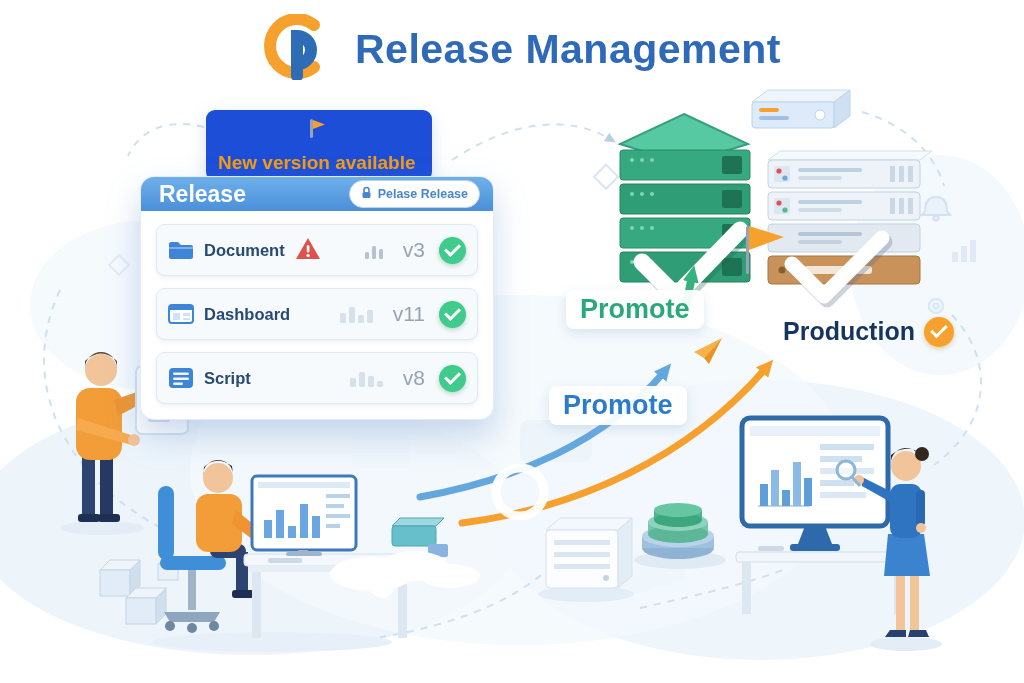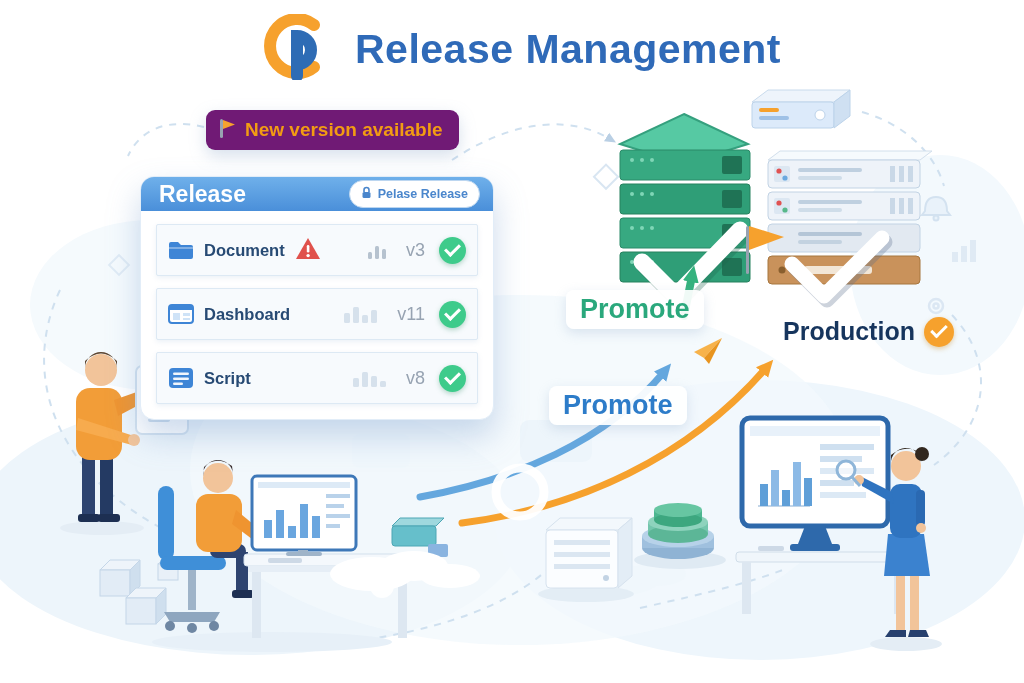--- a/index.html
+++ b/index.html
@@ -6,43 +6,43 @@
   .canvas{position:relative;width:1024px;height:683px;overflow:hidden;background:#ffffff;
           font-family:"Liberation Sans",sans-serif;}
   .scene{position:absolute;left:0;top:0;z-index:1;}
   .ov{position:absolute;z-index:2;}
 
   
   .header-block{left:260px;top:14px;display:flex;align-items:center;gap:13px;}
   .app-title{margin:8px;font-size:41px;font-weight:bold;color:#2f6ab8;letter-spacing:.5px;}
 
   
-  .banner{left:206px;top:110px;display:flex;align-items:center;gap:9px;background:#701a75;
-          padding:7px 16px 7px 12px;border-radius:9px;box-shadow:0 6px 16px rgba(140,165,200,.35);}
+  .banner{left:206px;top:110px;display:flex;align-items:center;gap:9px;background:#1d4ed8;
+          padding:7px 16px 7px 12px;border-radius:9px;box-shadow:0 6px 16px rgba(140,165,200,.35);flex-direction:column;}
   .banner-text{color:#f29c13;font-weight:bold;font-size:19px;}
 
   
   .release-card{left:140px;top:176px;width:352px;background:#ffffff;border:1px solid #e2edf8;
                 border-radius:14px;box-shadow:0 16px 32px rgba(110,150,200,.35);}
   .card-header{height:34px;background:linear-gradient(180deg,#6fb0ea,#4a8fd9);
                border-radius:13px 13px 0 0;display:flex;align-items:center;
                justify-content:space-between;padding:0 13px 0 18px;}
   .card-title{color:#ffffff;font-size:23px;font-weight:bold;}
   .badge{background:#ffffff;border:1.5px solid #bcd6f0;border-radius:14px;padding:4px 11px;
          display:flex;align-items:center;gap:6px;}
   .badge-label{color:#4a86cc;font-size:12.5px;font-weight:bold;}
   .card-body{padding:13px 15px 15px;}
-  .release-row{height:50px;background:#f7fafd;border:1px solid #dde9f4;border-radius:2px;
+  .release-row{height:50px;background:#f7fafd;border:1px solid #dde9f4;border-radius:9px;
                display:flex;align-items:center;padding:0 11px;gap:10px;margin-bottom:12px;
                box-shadow:0 2px 5px rgba(130,160,200,.15);}
   .release-row:last-child{margin-bottom:0;}
   .row-icon{display:flex;width:26px;flex:none;}
   .row-label{font-size:16.5px;font-weight:bold;color:#274a74;white-space:nowrap;}
   .row-spacer{flex:1;}
-  .row-version{font-size:18px;color:#97a3b2;font-weight:500;margin:0 4px;}
+  .row-version{font-size:21px;color:#97a3b2;font-weight:500;margin:0 4px;}
   .bars{display:flex;align-items:flex-end;gap:3px;height:18px;margin-right:6px;}
   .bars i{display:block;width:6px;background:#d6e1ec;border-radius:1.5px;}
   .bars.dark i{width:4px;background:#b6c2cf;}
   .check{width:27px;height:27px;border-radius:50%;background:#3ecb8b;position:relative;flex:none;
          box-shadow:0 2px 5px rgba(60,150,110,.35);}
   .check::after{content:"";position:absolute;left:6px;top:7px;width:12px;height:6px;
                 border-left:3px solid #fff;border-bottom:3px solid #fff;transform:rotate(-45deg);}
   .check.orange{width:30px;height:30px;background:#f6a12d;box-shadow:0 2px 5px rgba(200,140,40,.4);}
   .check.orange::after{left:7px;top:8px;width:13px;}
 

